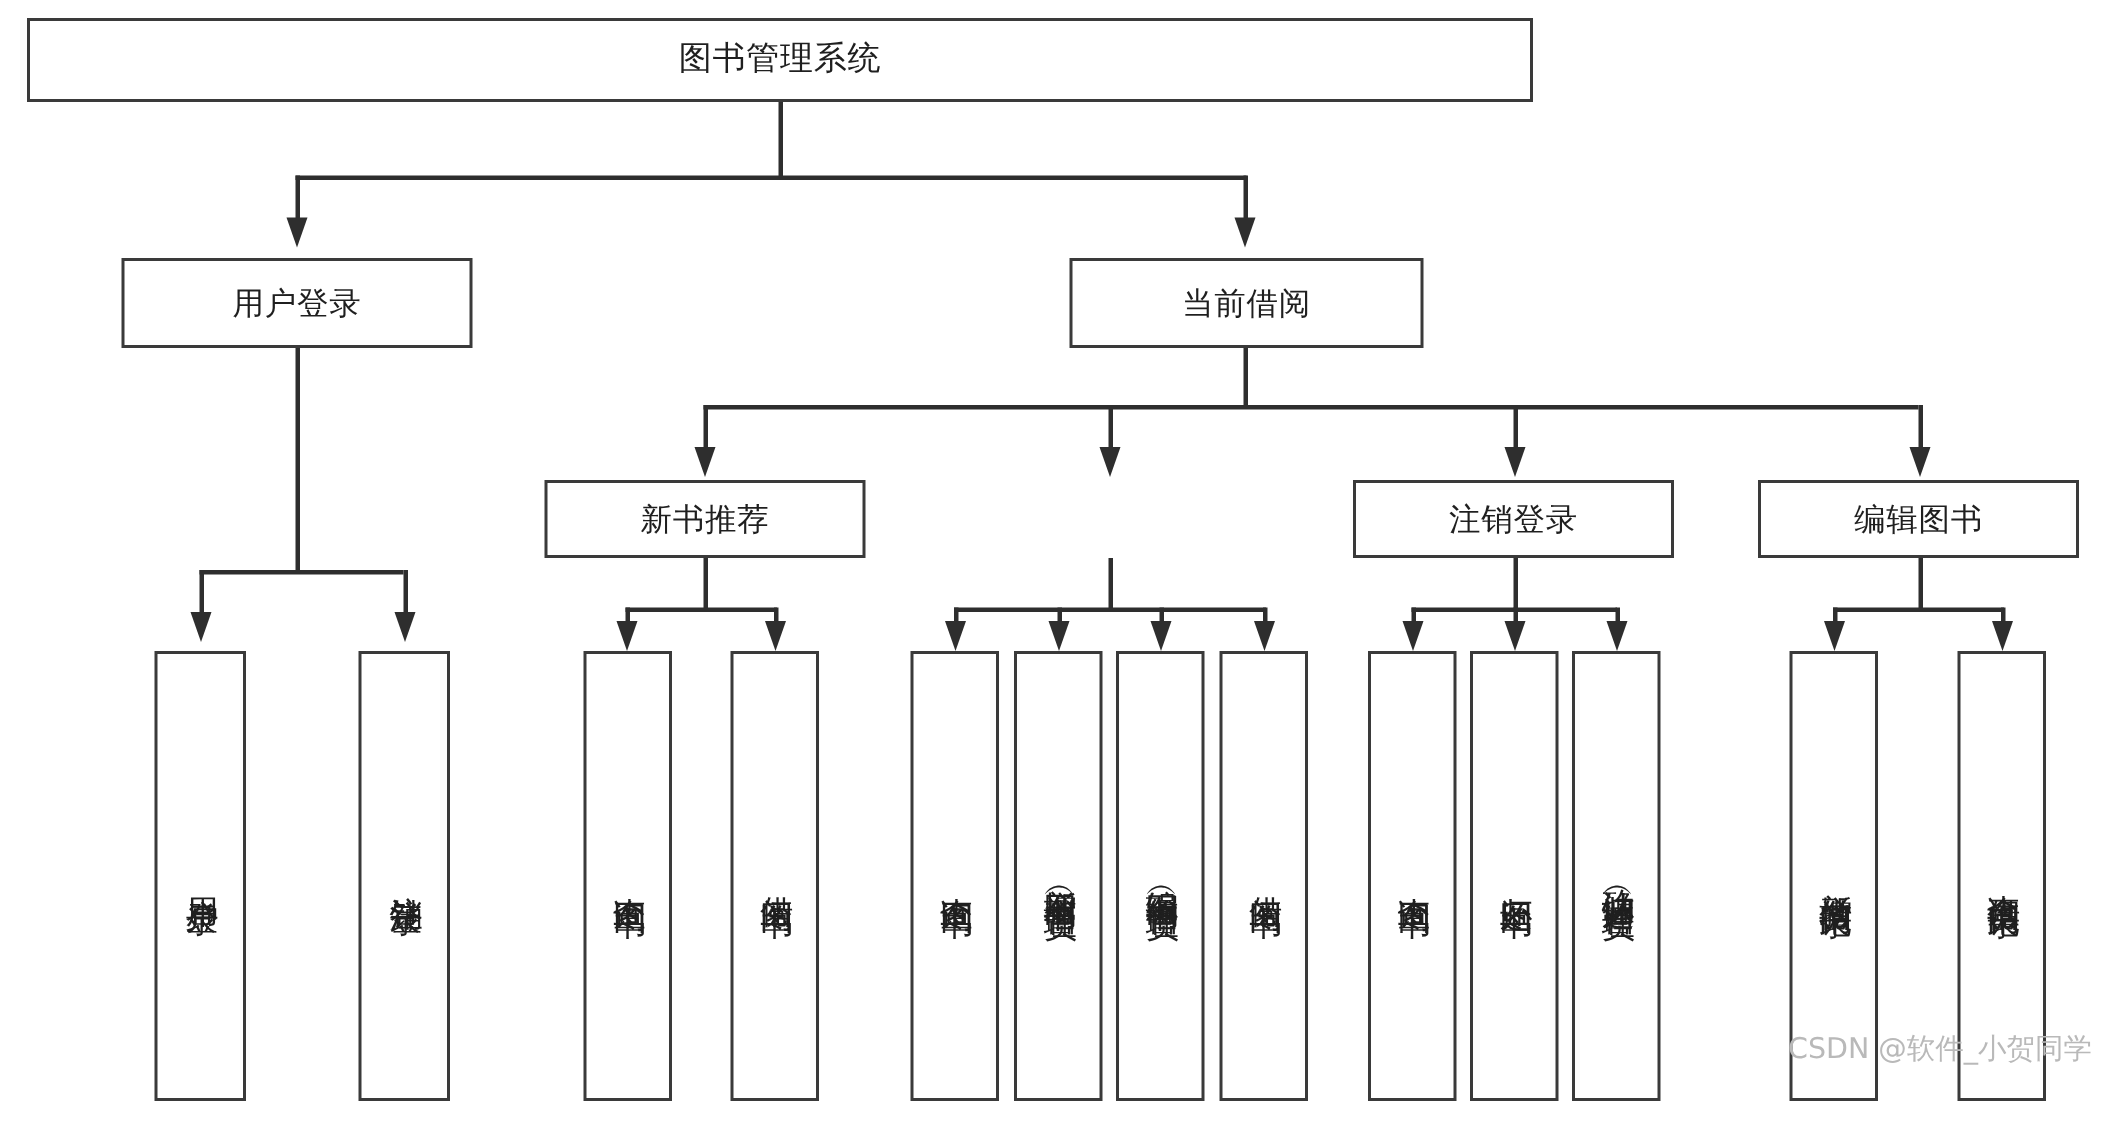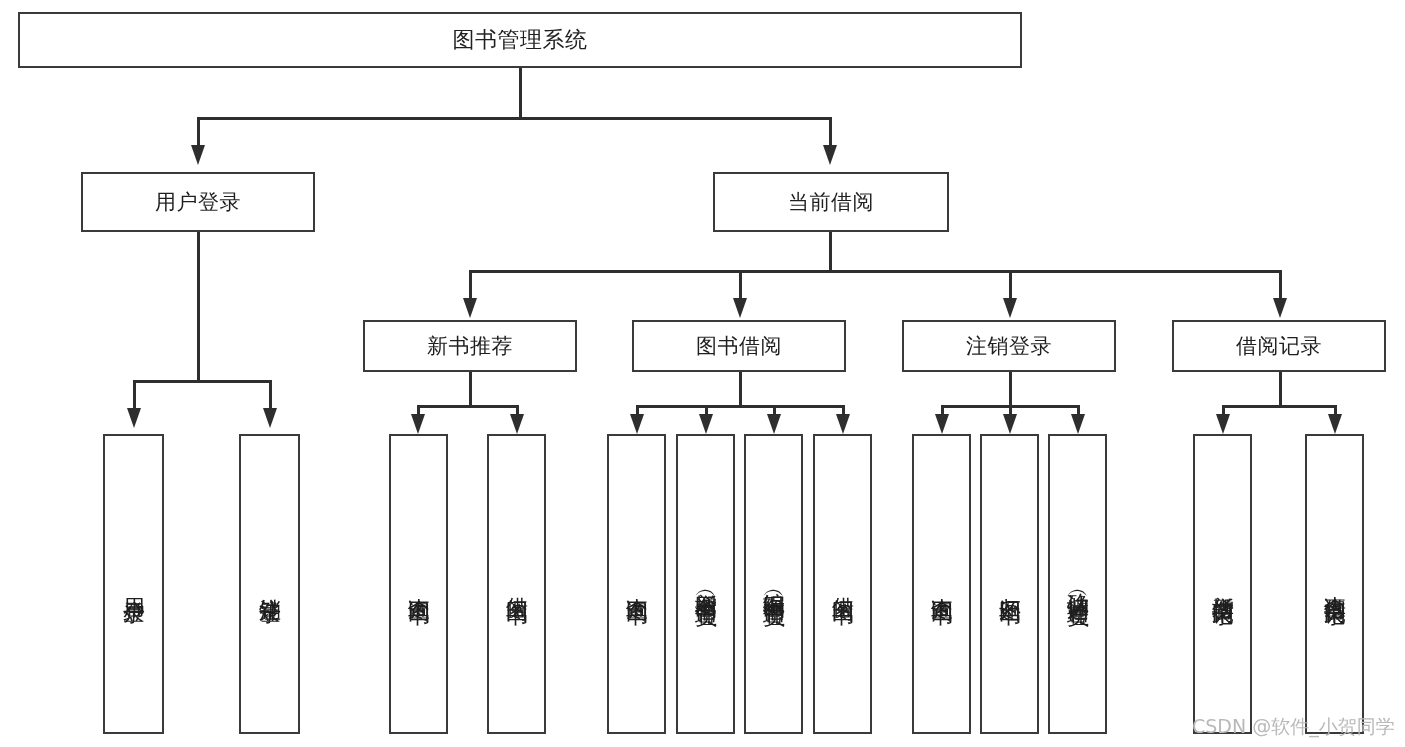--- a/index.html
+++ b/index.html
@@ -119,28 +119,25 @@
   <div class="edge v" style="left:739px; top:270px; height:30px;"></div>
   <div class="arrow" style="left:733px; top:298px;"></div>
   <div class="edge v" style="left:1009px; top:270px; height:30px;"></div>
   <div class="arrow" style="left:1003px; top:298px;"></div>
   <div class="edge v" style="left:1279px; top:270px; height:30px;"></div>
   <div class="arrow" style="left:1273px; top:298px;"></div>
 
   <div class="node" style="left:363px; top:320px; width:214px; height:52px;">
     <span class="node-label">新书推荐</span>
   </div>
-  <div class="node" style="left:632px; top:320px; width:214px; height:52px;">
-    <span class="node-label">图书借阅</span>
-  </div>
   <div class="node" style="left:902px; top:320px; width:214px; height:52px;">
     <span class="node-label">注销登录</span>
   </div>
   <div class="node" style="left:1172px; top:320px; width:214px; height:52px;">
-    <span class="node-label">借阅记录</span>
+    <span class="node-label">编辑图书</span>
   </div>
 
   <div class="edge v" style="left:469px; top:372px; height:35px;"></div>
   <div class="edge h" style="left:417px; top:405px; width:101px;"></div>
   <div class="edge v" style="left:417px; top:405px; height:12px;"></div>
   <div class="arrow" style="left:411px; top:414px;"></div>
   <div class="edge v" style="left:516px; top:405px; height:12px;"></div>
   <div class="arrow" style="left:510px; top:414px;"></div>
 
   <div class="node leaf" style="left:389px; top:434px; width:59px; height:300px;">
@@ -200,15 +197,15 @@
   <div class="edge v" style="left:1334px; top:405px; height:12px;"></div>
   <div class="arrow" style="left:1328px; top:414px;"></div>
 
   <div class="node leaf" style="left:1193px; top:434px; width:59px; height:300px;">
     <span class="node-label">新增借阅记录</span>
   </div>
   <div class="node leaf" style="left:1305px; top:434px; width:59px; height:300px;">
     <span class="node-label">查询借阅记录</span>
   </div>
 
-  <div class="watermark" style="left:1192px; top:714px;text-align:right;">CSDN @软件_小贺同学</div>
+  <div class="watermark" style="left:1192px; top:686px;text-align:right;">CSDN @软件_小贺同学</div>
 
 </div>
 
 </body></html>

